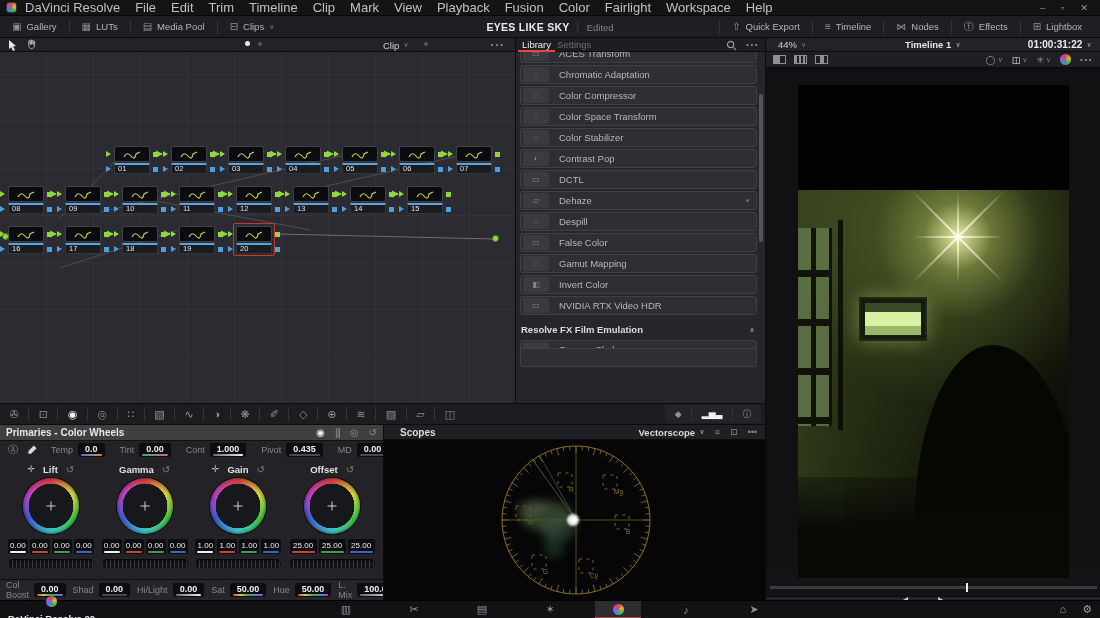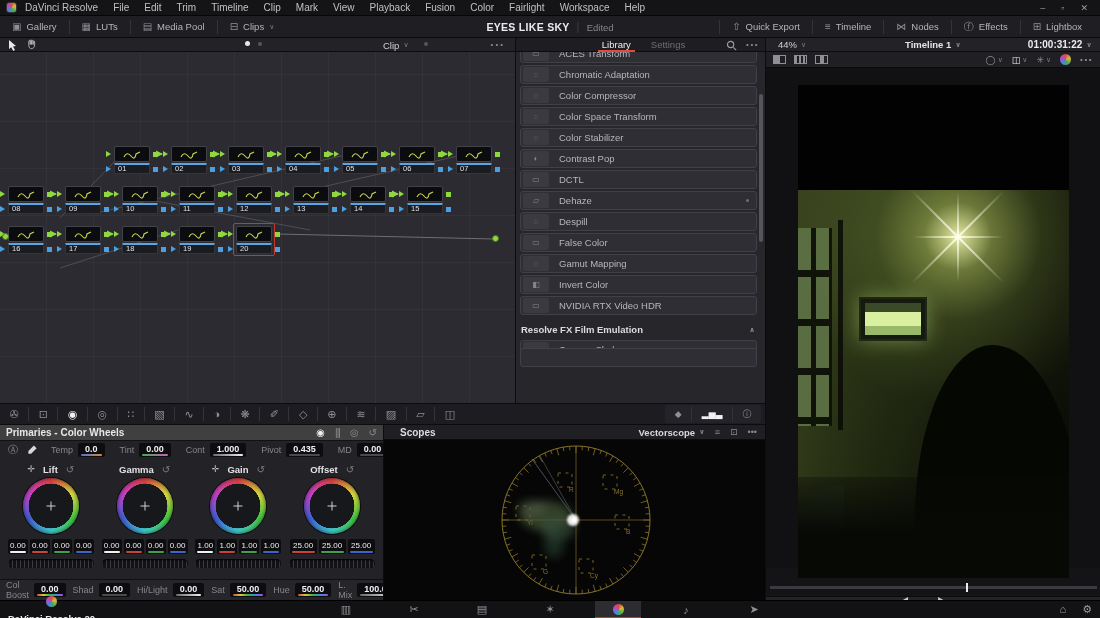--- a/index.html
+++ b/index.html
@@ -5,21 +5,21 @@
   html,body{margin:0;padding:0;background:#000;}
   #stage{position:relative;width:1100px;height:618px;background:#212126;overflow:hidden;
          font-family:"Liberation Sans","DejaVu Sans",sans-serif;font-size:10px;color:#c8c8cc;
          -webkit-font-smoothing:antialiased;}
   #stage *{box-sizing:border-box;}
 
   
   .menubar{position:absolute;left:0;top:0;width:1100px;height:16px;background:#141417;display:flex;align-items:center;padding:0 6px;border-bottom:1px solid #060608;}
   .applogo{width:11px;height:11px;border-radius:3px;margin-right:8px;background:conic-gradient(#e04a3f,#d8b83f,#4fae4a,#3f8ad8,#b44ad8,#e04a3f);border:1px solid #333;}
   .menus{display:flex;gap:15px;}
-  .menuitem{color:#c0c0c4;font-size:10px;cursor:default;}
+  .menuitem{color:#c0c0c4;font-size:13px;cursor:default;}
   .winctl{margin-left:auto;display:flex;gap:16px;color:#9a9aa0;font-size:9px;padding-right:6px;}
 
   
   .toptoolbar{position:absolute;left:0;top:16px;width:1100px;height:22px;background:#1f1f23;border-bottom:1px solid #0a0a0c;display:flex;align-items:center;}
   .ttl-left,.ttl-right{display:flex;align-items:center;height:100%;}
   .ttl-right{margin-left:auto;padding-right:6px;}
   .tbtn{display:flex;align-items:center;gap:5px;background:none;border:none;color:#b4b4ba;font-size:9.5px;height:14px;padding:0 12px;border-left:1px solid #33333a;font-family:inherit;}
   .ttl-left .tbtn:first-child{border-left:none;}
   .ticon{color:#8f8f96;font-size:10px;}
   .chev{font-size:7px;color:#7a7a80;}
@@ -32,21 +32,21 @@
   .sb-left{position:absolute;left:0;top:0;width:515px;height:14px;background:#232327;border-bottom:1px solid #0c0c0e;}
   .sb-mid{position:absolute;left:515px;top:0;width:250px;height:14px;background:#1e1e22;border-bottom:1px solid #0c0c0e;border-left:1px solid #0c0c0e;}
   .sb-right{position:absolute;left:765px;top:0;width:335px;height:14px;background:#232327;border-bottom:1px solid #0c0c0e;border-left:1px solid #0c0c0e;display:flex;align-items:center;}
   .ptr{position:absolute;left:8px;top:1px;}
   .hand{position:absolute;left:26px;top:1px;}
   .dotA{position:absolute;left:245px;top:3px;width:5px;height:5px;border-radius:50%;background:#e8e8ec;}
   .dotB{position:absolute;left:258px;top:4px;width:4px;height:4px;border-radius:50%;background:#55555b;}
   .clipdd{position:absolute;left:383px;top:0;display:flex;align-items:center;gap:4px;color:#d0d0d4;font-size:9.5px;height:14px;}
   .dotC{position:absolute;left:424px;top:4px;width:4px;height:4px;border-radius:50%;background:#55555b;}
   .sbmore{position:absolute;right:10px;top:0;color:#8a8a90;letter-spacing:2px;font-size:8px;line-height:13px;}
-  .libtabs{display:flex;align-items:center;height:14px;padding-left:6px;gap:20px;justify-content:center;}
+  .libtabs{display:flex;align-items:center;height:14px;padding-left:6px;gap:6px;}
   .libtab{font-size:9.5px;color:#6d6d73;position:relative;height:14px;line-height:13px;}
   .libtab.active{color:#ececf0;}
   .libtab.active::after{content:"";position:absolute;left:-4px;right:-4px;bottom:0;height:2px;background:#e5483d;}
   .sb-mid .search{position:absolute;right:28px;top:2px;}
   .sb-mid .midmore{position:absolute;right:6px;top:0;color:#8a8a90;letter-spacing:1.5px;font-size:8px;line-height:13px;}
   .zoomdd{display:flex;align-items:center;gap:4px;margin-left:12px;color:#d0d0d4;font-size:9.5px;}
   .tldd{position:absolute;left:50%;transform:translateX(-50%);display:flex;align-items:center;gap:4px;color:#e4e4e8;font-weight:bold;font-size:9.5px;}
   .tctop{position:absolute;right:8px;display:flex;align-items:center;gap:4px;color:#ececf0;font-weight:bold;font-size:10px;}
 
   

